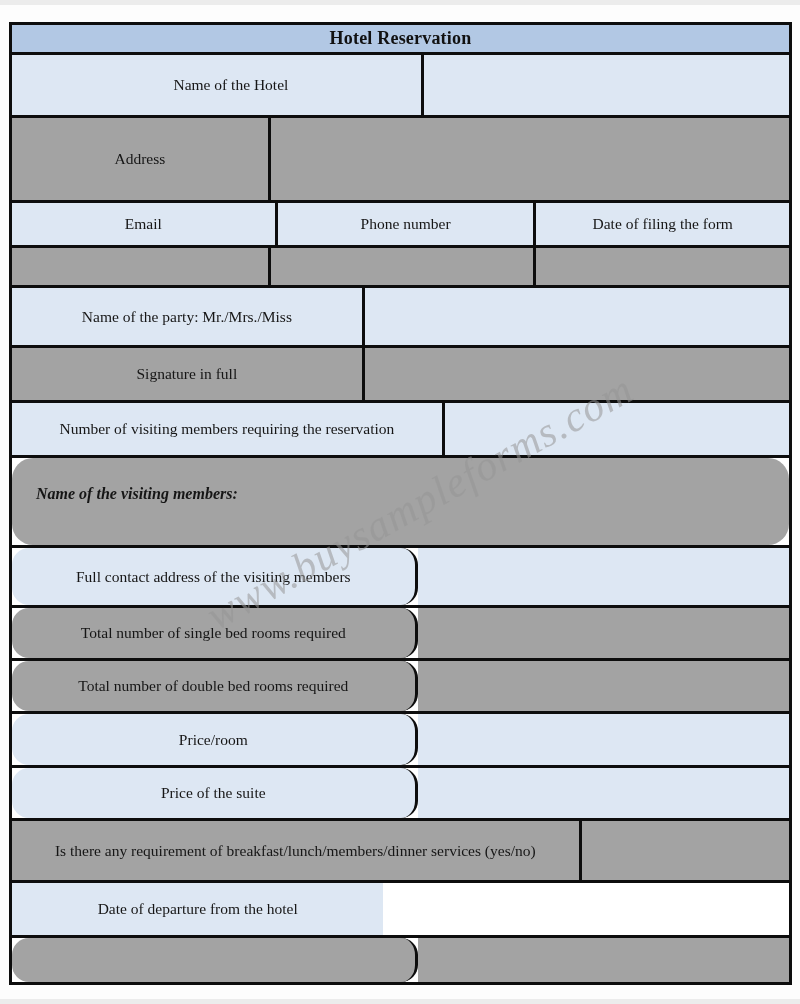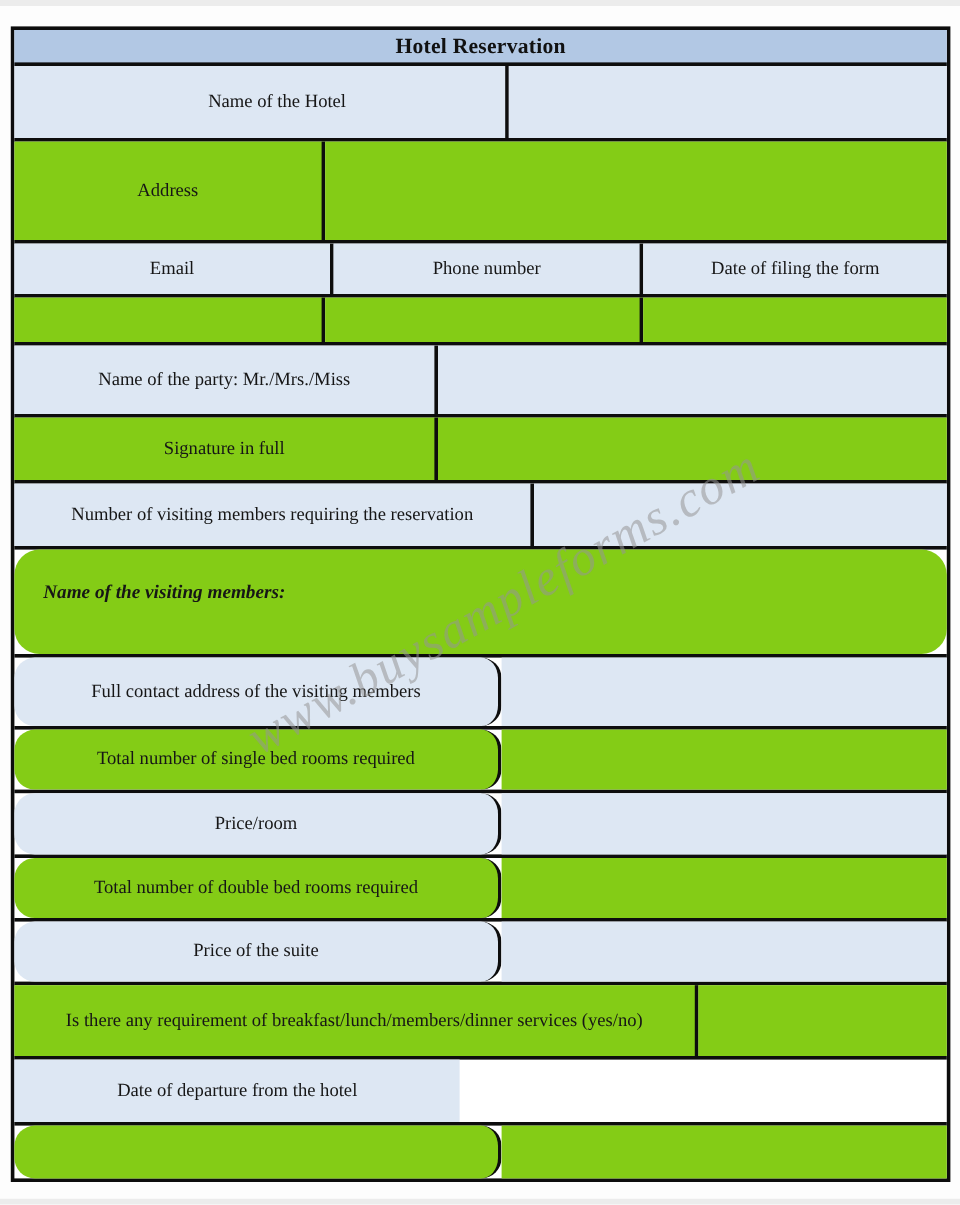--- a/index.html
+++ b/index.html
@@ -56,21 +56,21 @@
     justify-content: center;
     text-align: center;
     font-size: 15.5px;
     line-height: 1.25;
     color: #161616;
     padding: 2px 10px;
   }
   .cell:last-child { border-right: none; }
 
   .blue  { background: #dde7f3; }
-  .white { background: #84cc16; }
+  .white { background: #a3a3a3; }
 
   .title-row {
     background: #b2c8e4;
     align-items: center;
     justify-content: center;
   }
   .title-text {
     font-size: 18px;
     font-weight: bold;
     color: #111111;
@@ -169,31 +169,31 @@
     <div class="row" style="height:60px">
       <div class="cell blue w52">Full contact address of the visiting members</div>
       <div class="cell blue w48"></div>
     </div>
 
     <div class="row" style="height:53px">
       <div class="cell white w52">Total number of single bed rooms required</div>
       <div class="cell white w48"></div>
     </div>
 
+    <div class="row" style="height:53px">
+      <div class="cell white w52">Total number of double bed rooms required</div>
+      <div class="cell white w48"></div>
+    </div>
+
     <div class="row" style="height:54px">
       <div class="cell blue w52">Price/room</div>
       <div class="cell blue w48"></div>
     </div>
 
     <div class="row" style="height:53px">
-      <div class="cell white w52">Total number of double bed rooms required</div>
-      <div class="cell white w48"></div>
-    </div>
-
-    <div class="row" style="height:53px">
       <div class="cell blue w52">Price of the suite</div>
       <div class="cell blue w48"></div>
     </div>
 
     <div class="row" style="height:62px">
       <div class="cell white w73">Is there any requirement of breakfast/lunch/members/dinner services (yes/no)</div>
       <div class="cell white w27"></div>
     </div>
 
     <div class="row" style="height:55px">

